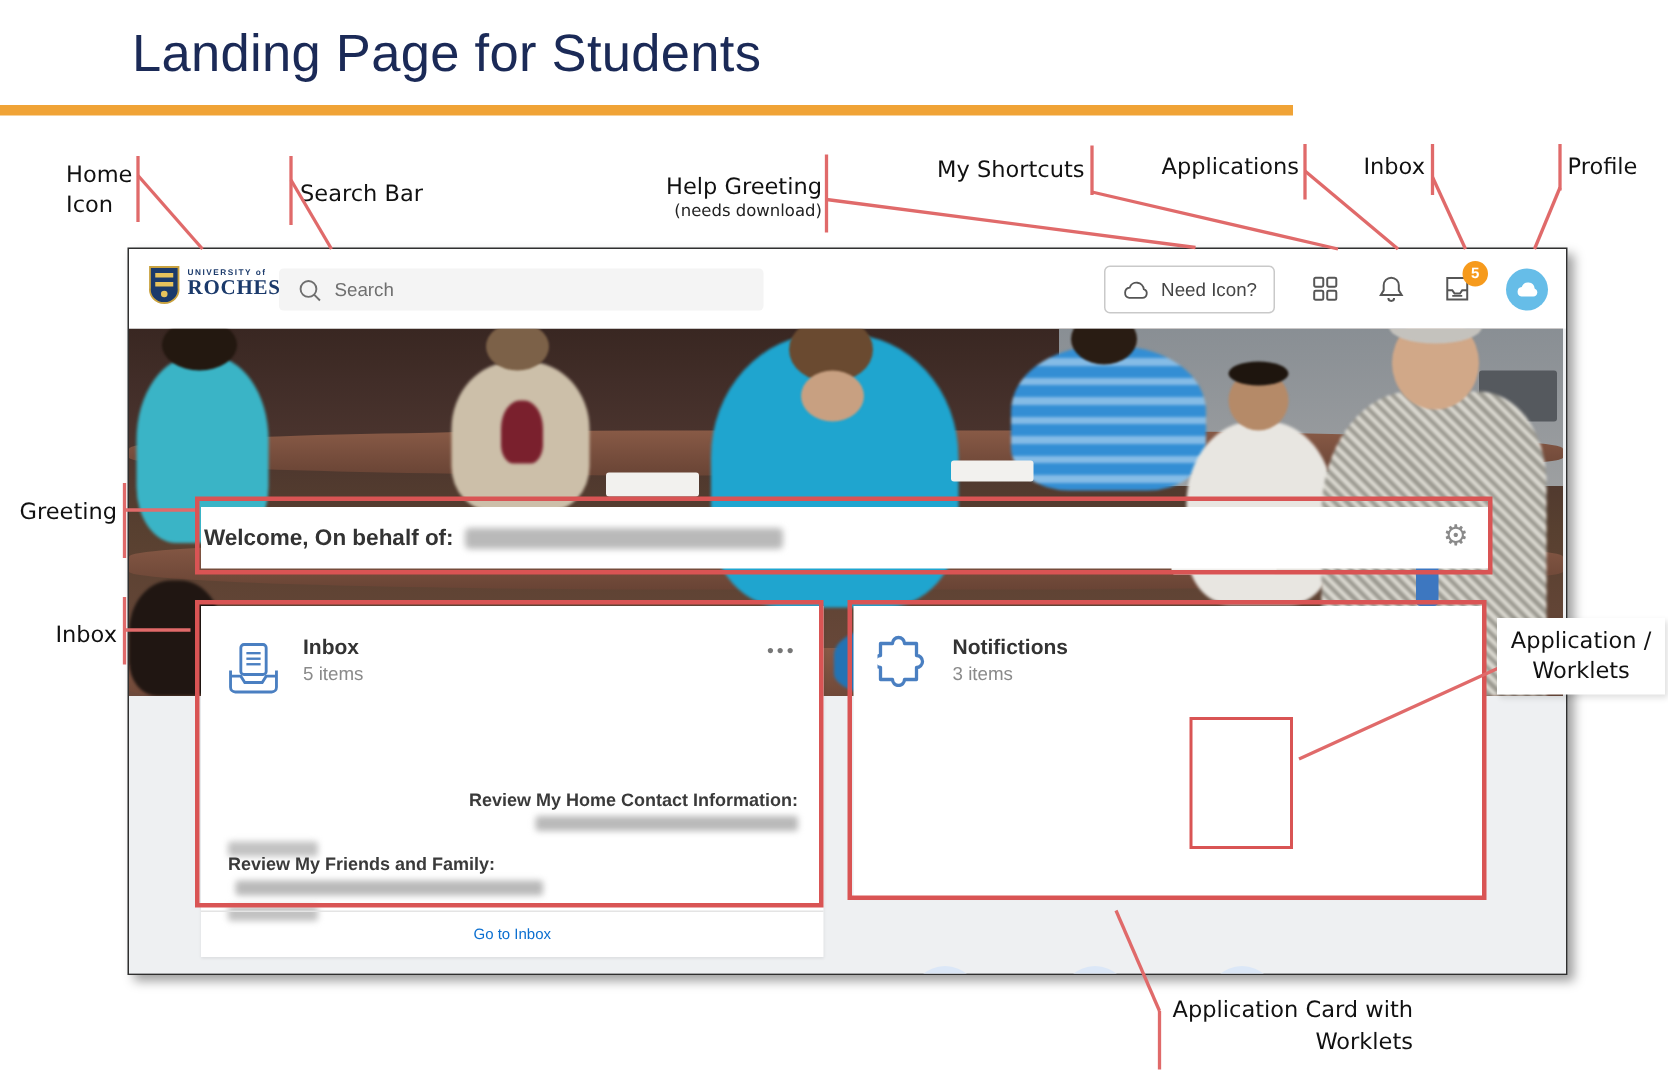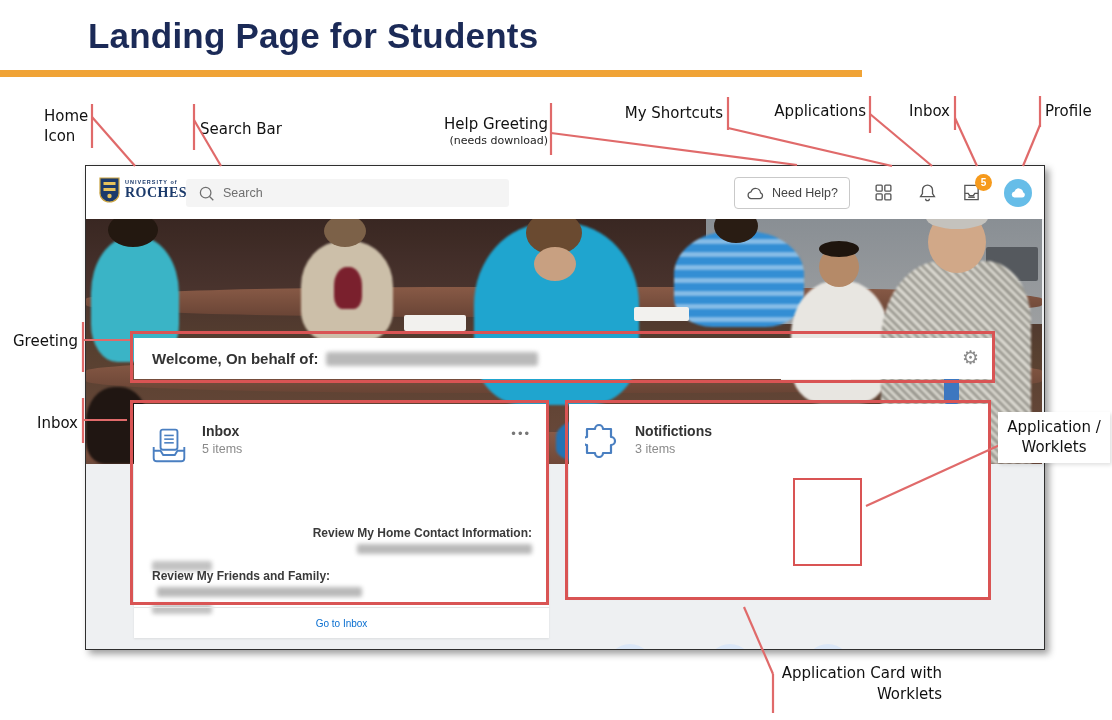--- a/index.html
+++ b/index.html
@@ -1,20 +1,20 @@
 <!DOCTYPE html>
 <html><head>
 <meta charset="utf-8">
 <style>
   html,body{margin:0;padding:0;background:#fff;}
   body{font-family:"Liberation Sans",sans-serif;}
   .canvas{position:relative;width:1112px;height:720px;background:#fff;overflow:hidden;}
 
   
-  .title{position:absolute;left:88px;top:16px;font-size:35px;font-weight:700;color:#1b2a57;letter-spacing:.2px;}
+  .title{position:absolute;left:88px;top:16px;font-size:35px;font-weight:400;color:#1b2a57;letter-spacing:.2px;}
   .orange-rule{position:absolute;left:0;top:70px;width:862px;height:7px;background:#f0a336;}
 
   
   .ann{position:absolute;font-family:"DejaVu Sans",sans-serif;font-size:15px;color:#111;line-height:20px;}
   .ann .note{display:block;font-size:11px;color:#222;line-height:14px;}
   .ann-home{left:44px;top:106px;width:60px;}
   .ann-search{left:200px;top:119px;width:110px;}
   .ann-help{left:420px;top:114px;width:128px;text-align:right;}
   .ann-shortcuts{left:600px;top:103px;width:123px;text-align:right;}
   .ann-notif{left:740px;top:101px;width:126px;text-align:right;}
@@ -52,21 +52,21 @@
   .band{left:0;width:100%;height:30px;background:linear-gradient(180deg,#8a5a45,#6b4434);border-radius:40%/12px;}
   .person{border-radius:45% 45% 30% 30%;filter:blur(1px);}
   .head{border-radius:50%;filter:blur(.7px);}
   .tag{background:#f2f1ee;border-radius:2px;filter:blur(.4px);}
   .bottle{left:858px;top:137px;width:15px;height:48px;background:#3a77c4;border-radius:6px 6px 3px 3px;}
   .laptop{left:900px;top:28px;width:52px;height:34px;background:#55595e;border-radius:2px;}
 
   
   .content-bg{position:absolute;left:0;top:298px;width:100%;height:185px;background:#eef0f2;}
   .welcome-bar{position:absolute;left:48px;top:172px;width:859px;height:41px;background:#fff;display:flex;align-items:center;z-index:4;}
-  .welcome-bar .w-label{font-size:15px;font-weight:700;color:#333;margin-left:18px;white-space:nowrap;}
+  .welcome-bar .w-label{font-size:15px;font-weight:700;color:#333;margin-left:2px;white-space:nowrap;}
   .blur-blob{display:inline-block;background:#b9b9b9;border-radius:3px;filter:blur(2.2px);}
   .w-blob{width:212px;height:14px;margin-left:8px;}
   .gear{position:absolute;right:14px;top:9px;font-size:19px;color:#8a8a8a;line-height:22px;}
 
   .card{position:absolute;background:#fff;z-index:4;box-shadow:0 1px 2px rgba(0,0,0,.08);}
   .inbox-card{left:48px;top:238px;width:415px;height:234px;}
   .apps-card{left:483px;top:238px;width:420px;height:194px;}
   .card-head{position:absolute;left:16px;top:18px;display:flex;gap:14px;align-items:flex-start;}
   .card-title{font-size:14px;font-weight:700;color:#333;line-height:18px;}
   .card-count{font-size:12.5px;color:#8a8a8a;margin-top:2px;}
@@ -125,21 +125,21 @@
             <line x1="13.6" y1="13.6" x2="18" y2="18" stroke="#6f6f6f" stroke-width="1.5"></line>
           </svg>
         <span>Search</span>
       </div>
 
       <div class="tb-right">
         <div class="need-help">
           <svg width="19" height="14" viewBox="0 0 20 15">
               <path d="M5 13.5 a3.7 3.7 0 0 1 .3-7.3 A5.2 5.2 0 0 1 15.4 7.3 a3.2 3.2 0 0 1-1 6.2 z" fill="none" stroke="#555" stroke-width="1.3"></path>
             </svg>
-          <span>Need Help?</span>
+          <span>Need Icon?</span>
         </div>
         <div class="tb-icon">
           <svg width="17" height="17" viewBox="0 0 18 18">
             <rect x="1.2" y="1.2" width="6.4" height="6.4" rx="1" fill="none" stroke="#565656" stroke-width="1.4"></rect>
             <rect x="10.4" y="1.2" width="6.4" height="6.4" rx="1" fill="none" stroke="#565656" stroke-width="1.4"></rect>
             <rect x="1.2" y="10.4" width="6.4" height="6.4" rx="1" fill="none" stroke="#565656" stroke-width="1.4"></rect>
             <rect x="10.4" y="10.4" width="6.4" height="6.4" rx="1" fill="none" stroke="#565656" stroke-width="1.4"></rect>
           </svg>
         </div>
         <div class="tb-icon">

